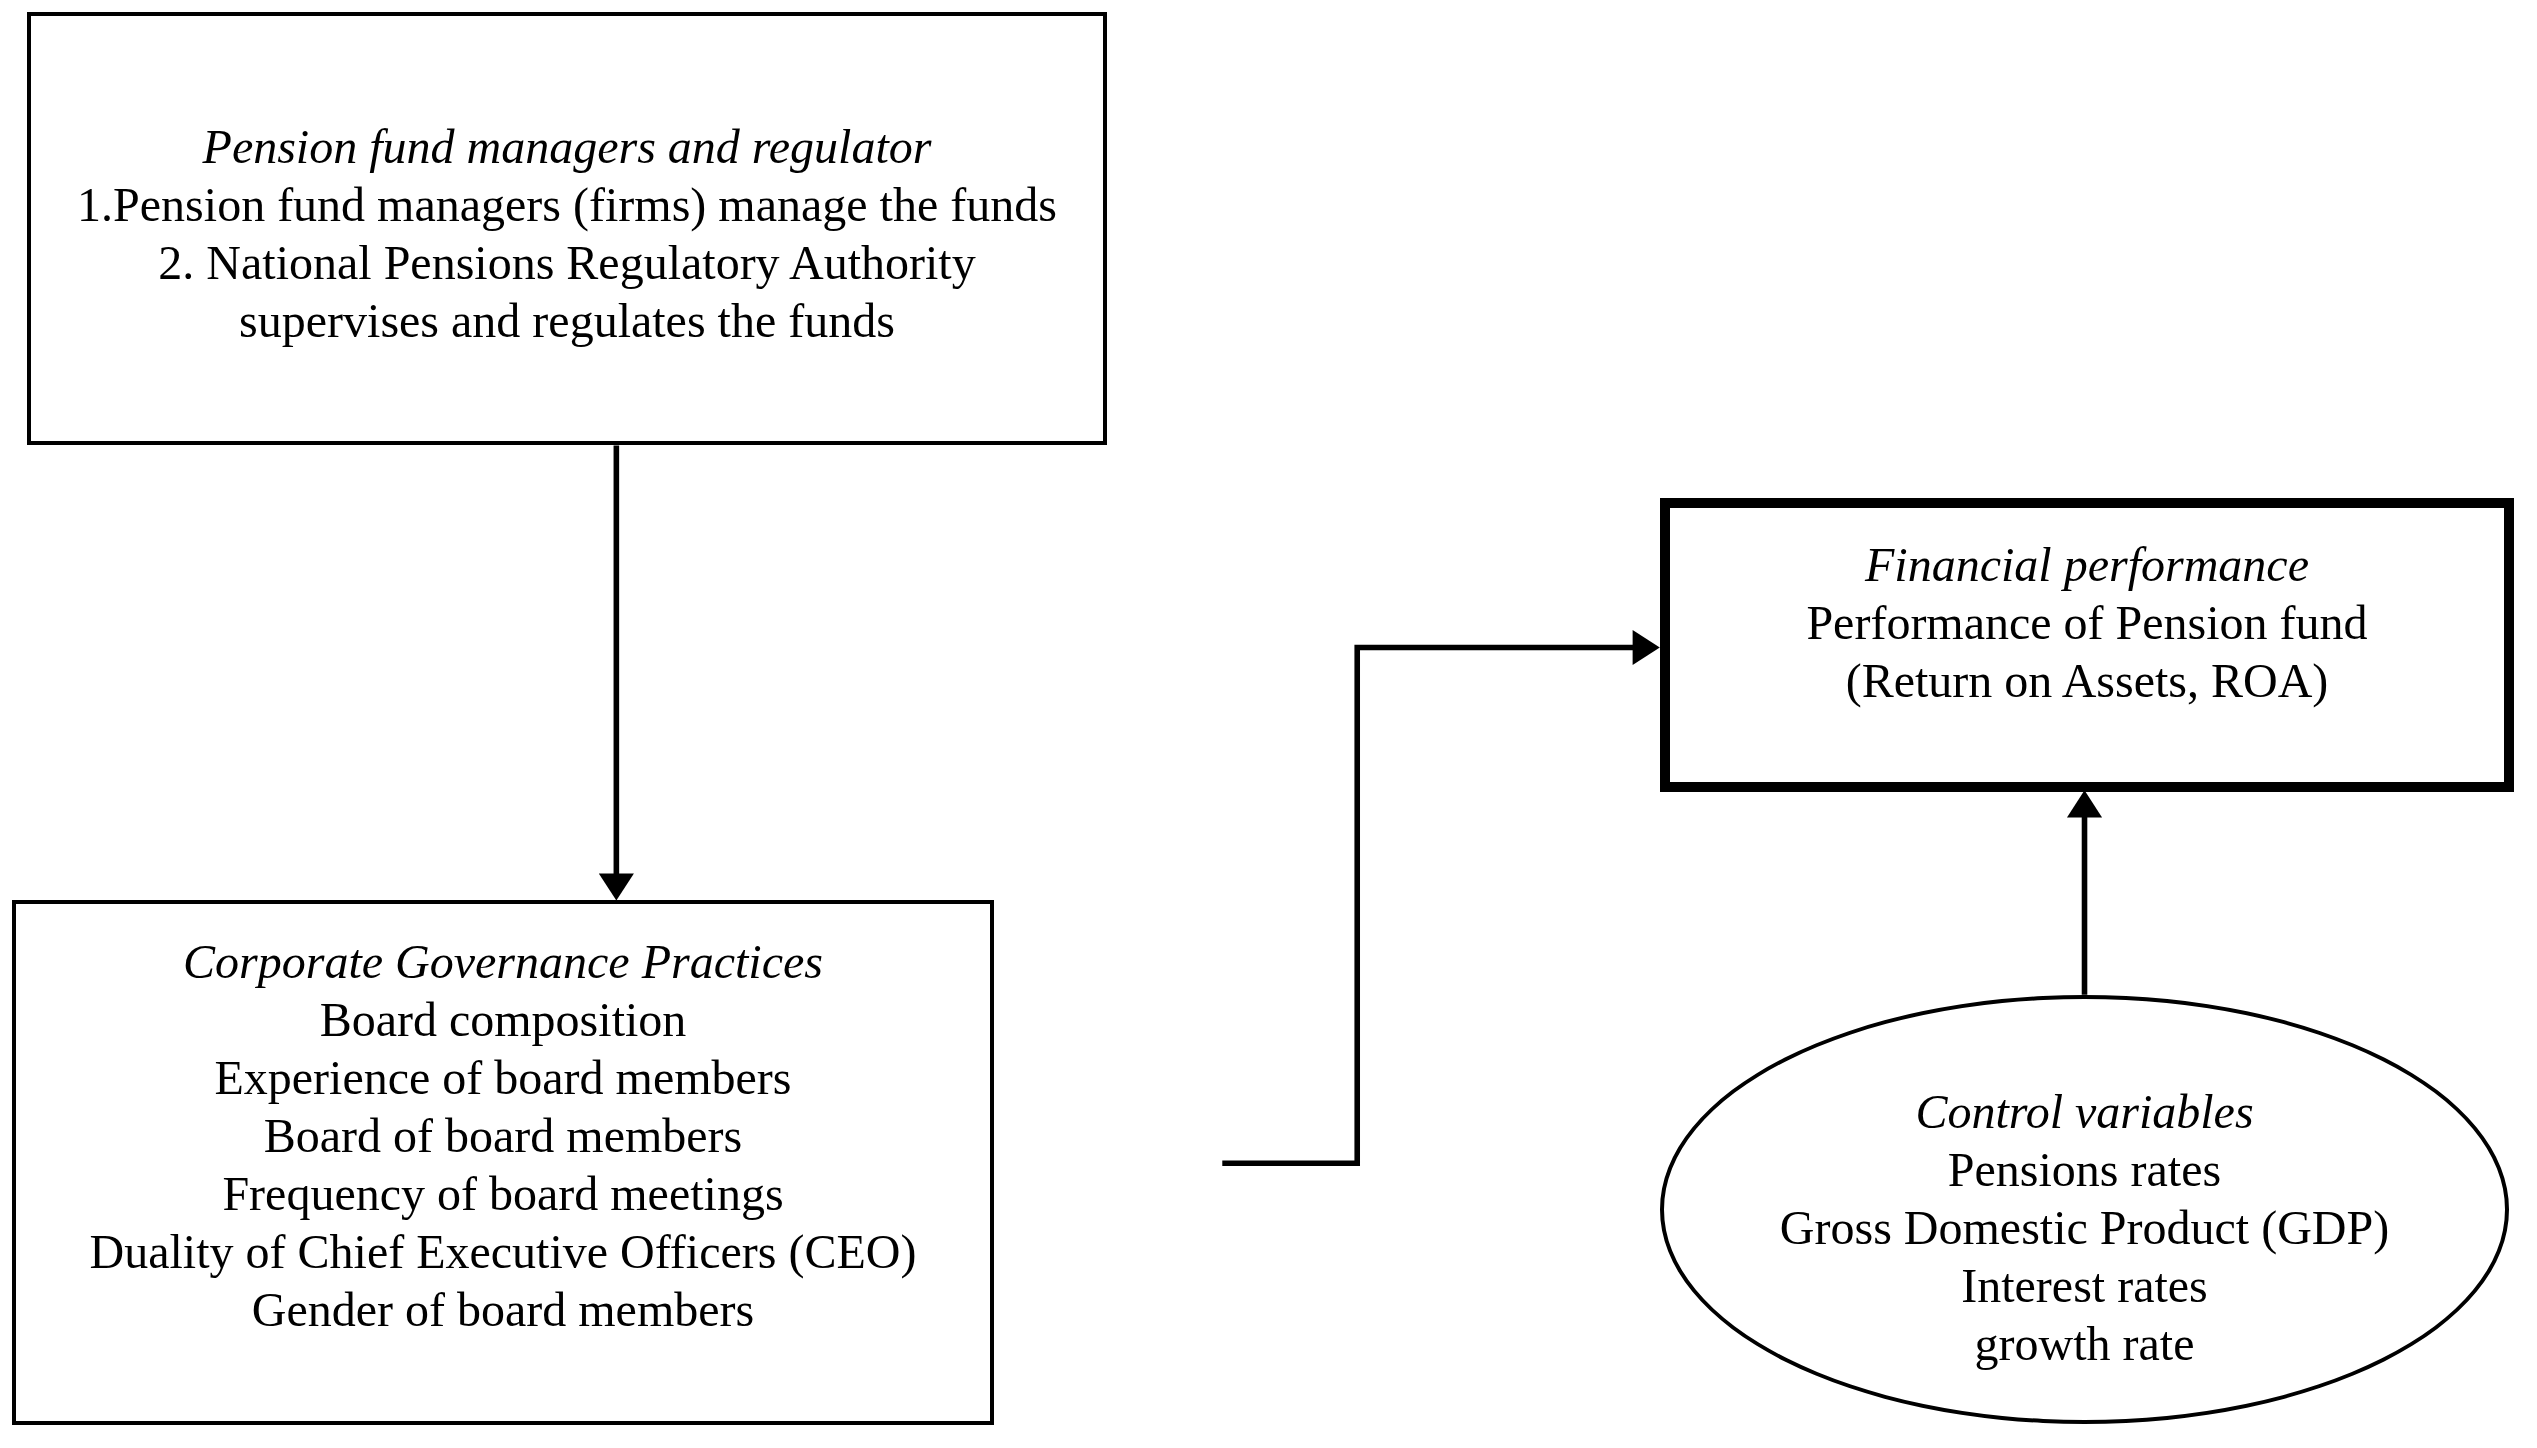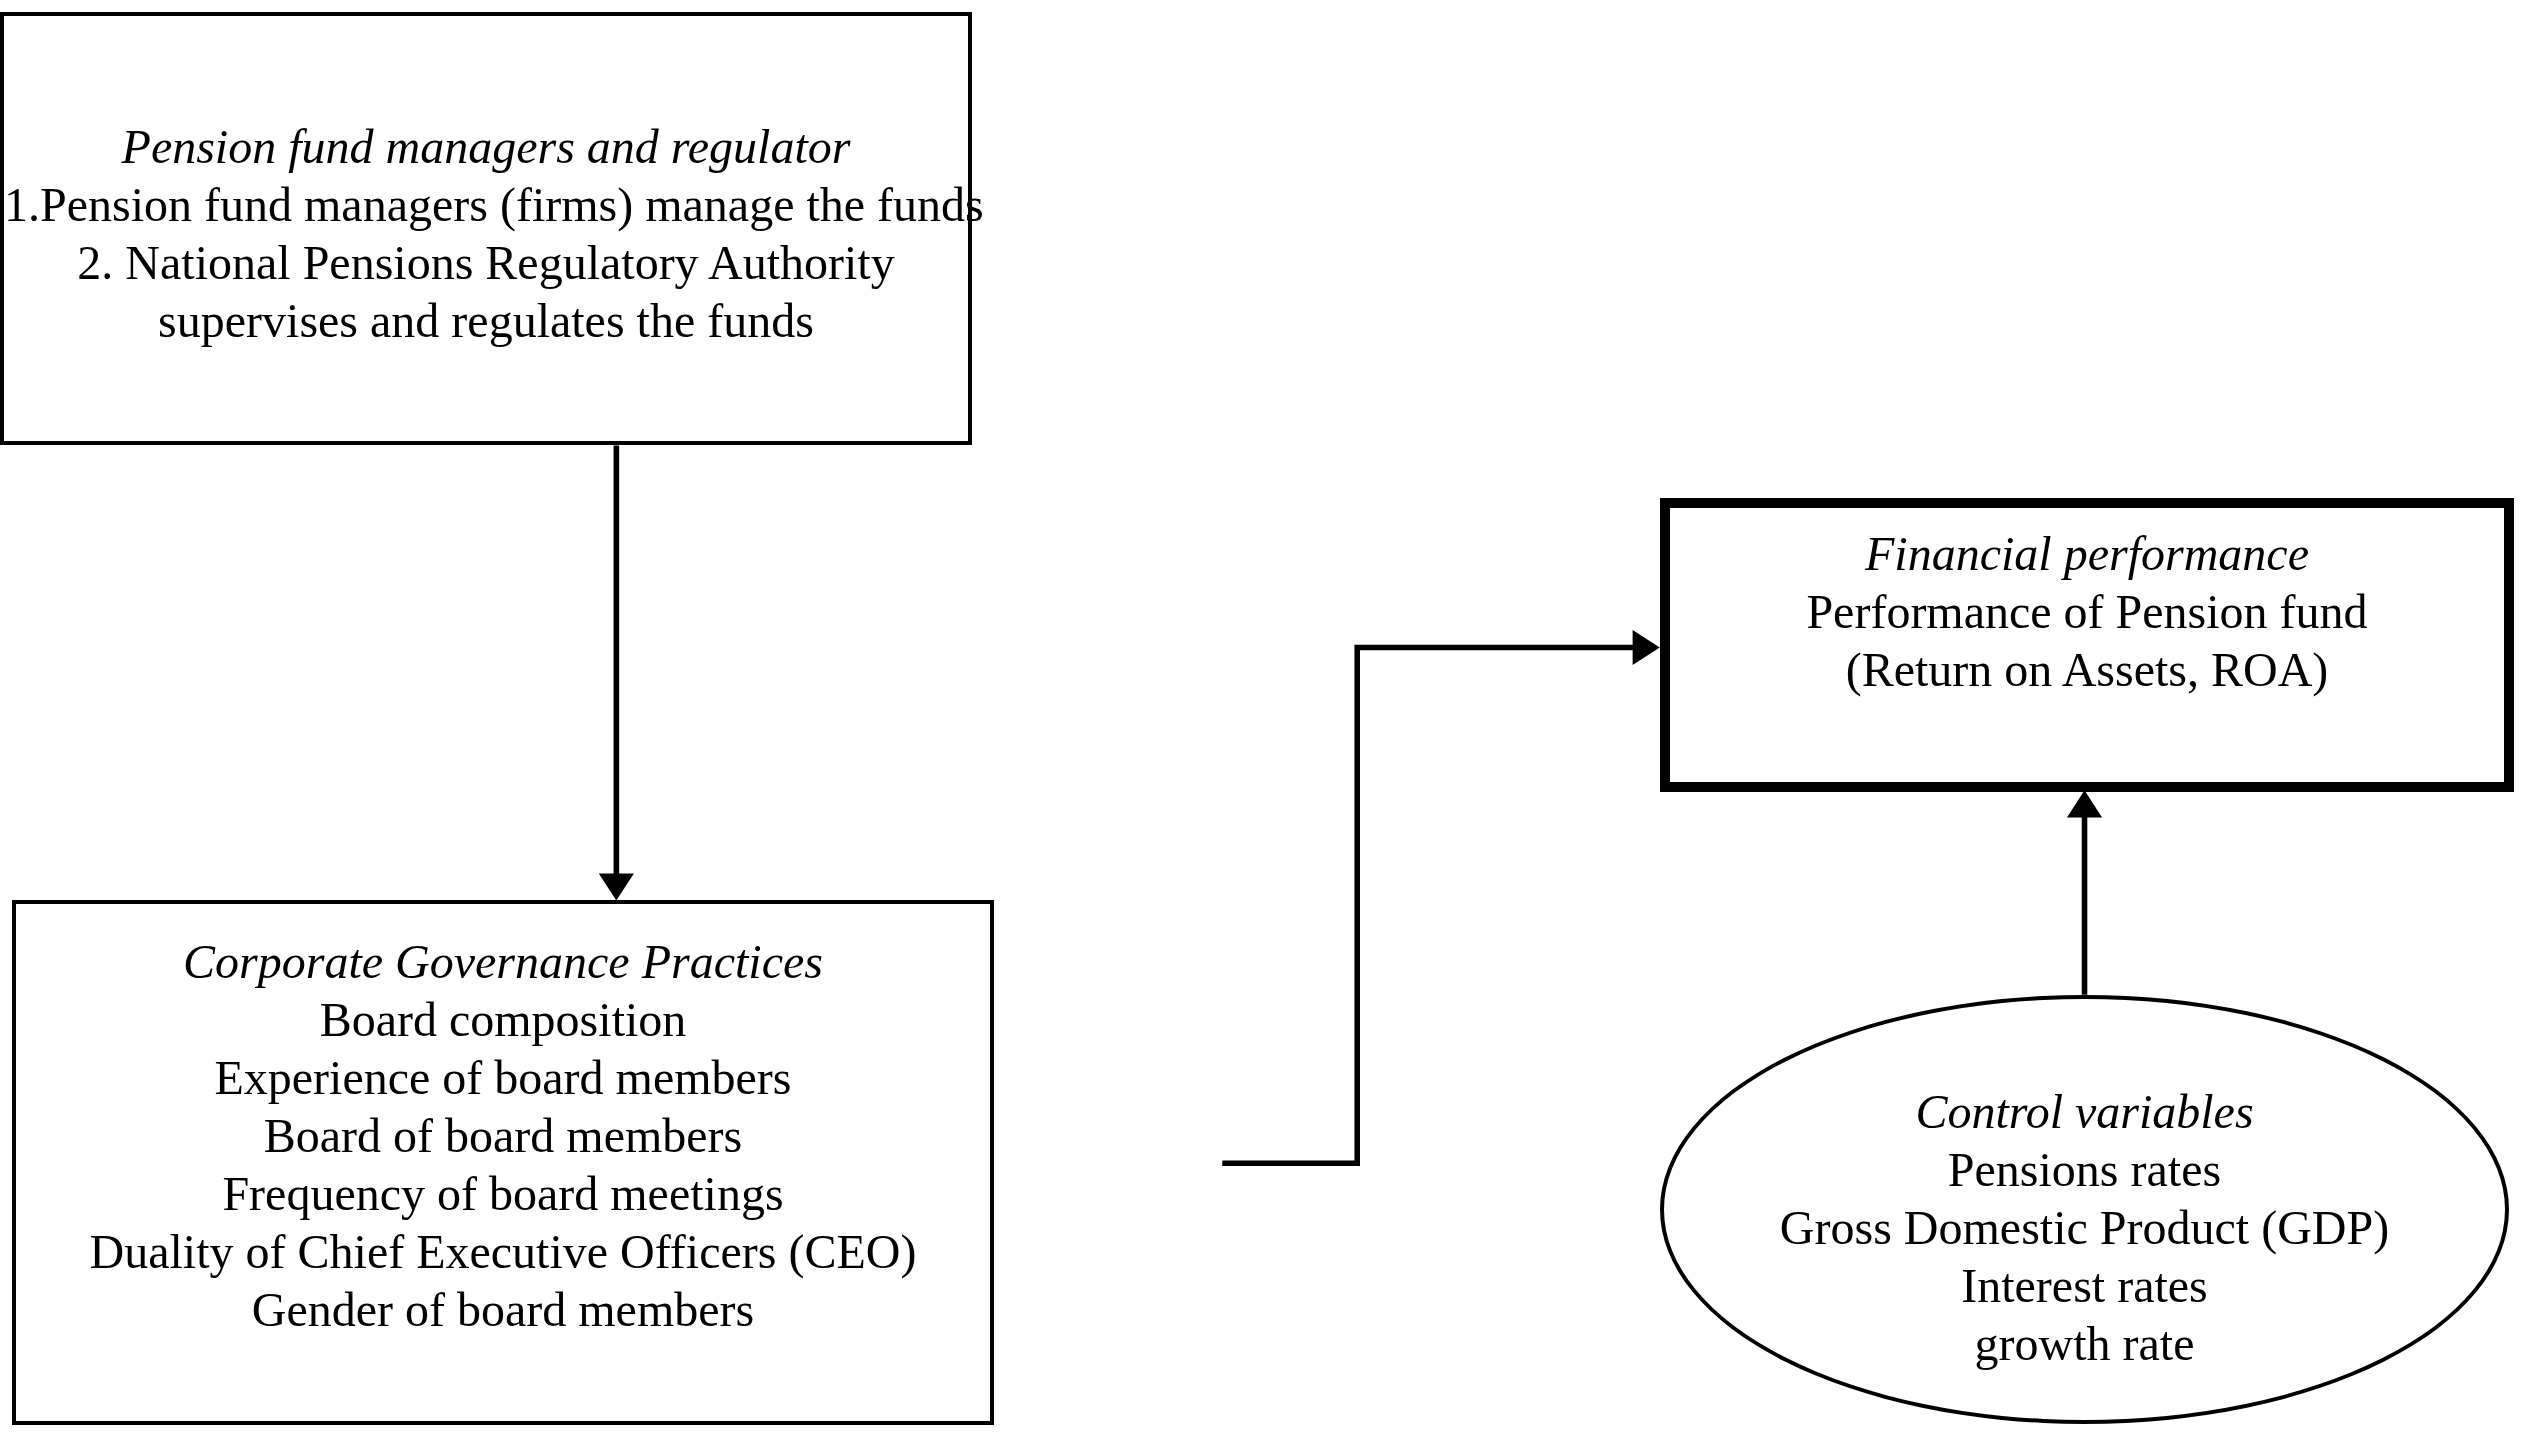--- a/index.html
+++ b/index.html
@@ -27,28 +27,28 @@
     left: 0;
     right: 0;
     text-align: center;
     font-size: 48px;
     line-height: 58px;
     white-space: nowrap;
   }
   .line { display: block; }
   .title { font-style: italic; }
 
-  #box-managers   { left: 0;   top: 12px;   width: 972px; height: 433px; }
+  #box-managers   { left: 27px;   top: 12px;   width: 1080px; height: 433px; }
   #box-managers .textblock { top: 102px; }
 
   #box-governance { left: 12px;   top: 900px; width: 982px; height: 525px; }
   #box-governance .textblock { top: 29px; }
 
   #box-performance { left: 1660px; top: 498px; width: 854px; height: 294px; border-width: 10.4px; }
-  #box-performance .textblock { top: 17px; text-align: center; }
+  #box-performance .textblock { top: 28px; text-align: center; }
 
   #ellipse-controls {
     left: 1660px; top: 995px; width: 849px; height: 429px;
     border-width: 4.8px;
     border-radius: 50%;
     display: flex;
     align-items: center;
     justify-content: center;
   }
   #ellipse-controls .textblock {

